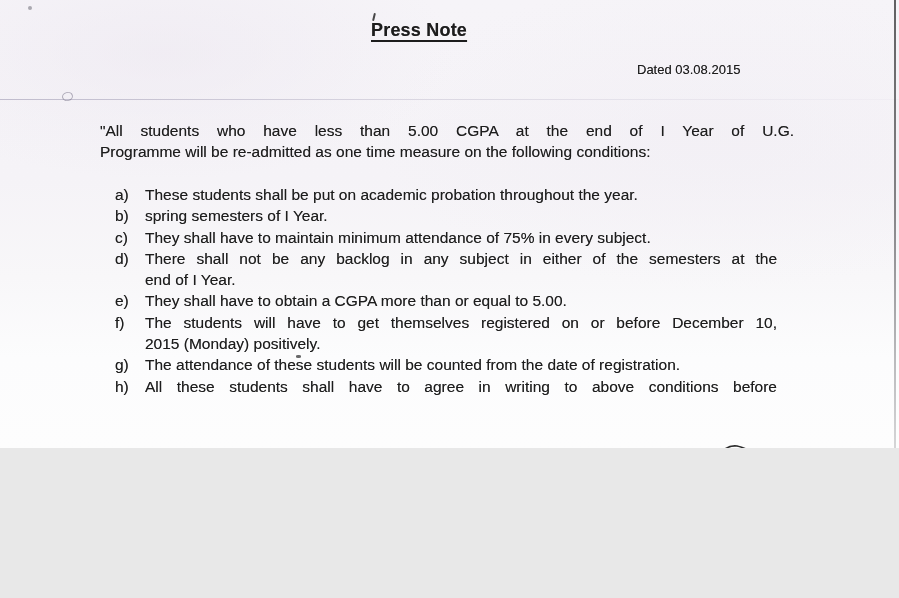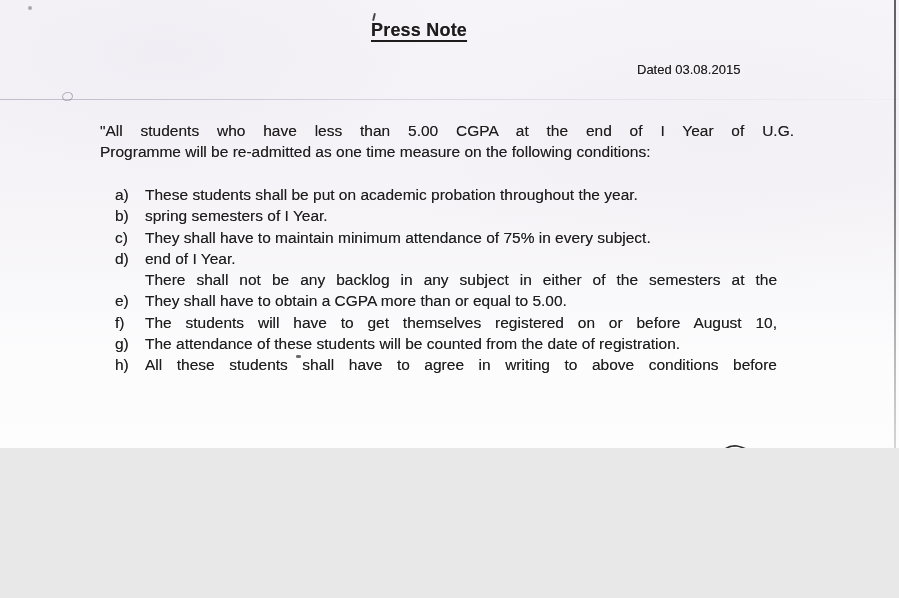--- a/index.html
+++ b/index.html
@@ -165,36 +165,37 @@
     <div class="cond">
       <span class="lbl">c)</span>
       <span>
           <span class="line">They shall have to maintain minimum attendance of 75% in every subject.</span>
         </span>
     </div>
 
     <div class="cond">
       <span class="lbl">d)</span>
       <span>
+        <span class="line j">There shall not be any backlog in any subject in either of the semesters at the</span>
         <span class="line">end of I Year.</span>
-        <span class="line j">There shall not be any backlog in any subject in either of the semesters at the</span>
       </span>
     </div>
 
     <div class="cond">
       <span class="lbl">e)</span>
       <span>
           <span class="line">They shall have to obtain a CGPA more than or equal to 5.00.</span>
         </span>
     </div>
 
     <div class="cond">
       <span class="lbl">f)</span>
       <span>
-        <span class="line j">The students will have to get themselves registered on or before August 10,</span>
+        <span class="line j">The students will have to get themselves registered on or before December 10,</span>
+        <span class="line">2015 (Monday) positively.</span>
       </span>
     </div>
 
     <div class="cond">
       <span class="lbl">g)</span>
       <span>
           <span class="line">The attendance of these students will be counted from the date of registration.</span>
         </span>
     </div>
 

